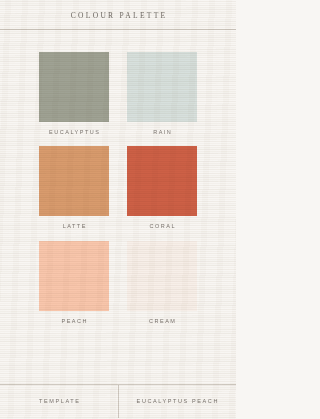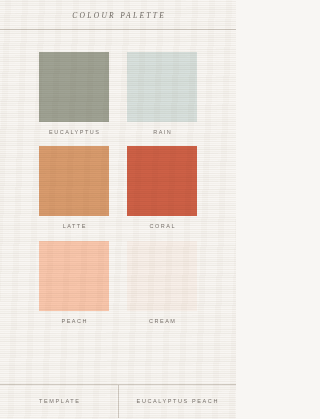--- a/index.html
+++ b/index.html
@@ -169,21 +169,21 @@
     background-color: #cfc9c1;
   }
 </style>
 </head>
 <body style="background-color: rgb(248, 246, 243);">
 
 <div class="page" style="background-color: rgb(248, 246, 243);">
   <div class="content-layer">
 
     <div class="header">
-      <div class="header-title" style="color: rgb(111, 106, 100); font-style: italic;">COLOUR PALETTE</div>
+      <div class="header-title" style="color: rgb(111, 106, 100);">COLOUR PALETTE</div>
       <div class="header-rule" style="background-color: rgb(207, 201, 193);"></div>
     </div>
 
     <div class="palette">
 
       <div class="swatch-row">
         <div class="swatch-cell">
           <span class="swatch-chip" style="background-color: rgb(159, 162, 148);"></span>
           <span class="swatch-label" style="color: rgb(123, 117, 112);">EUCALYPTUS</span>
         </div>

